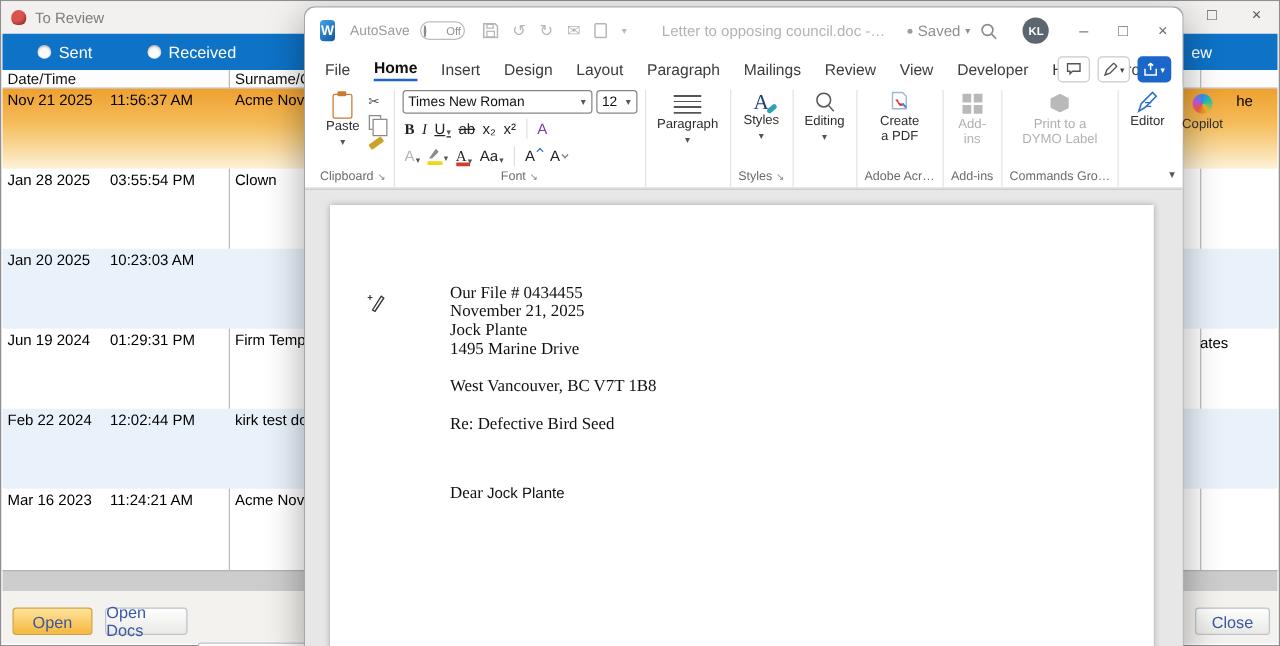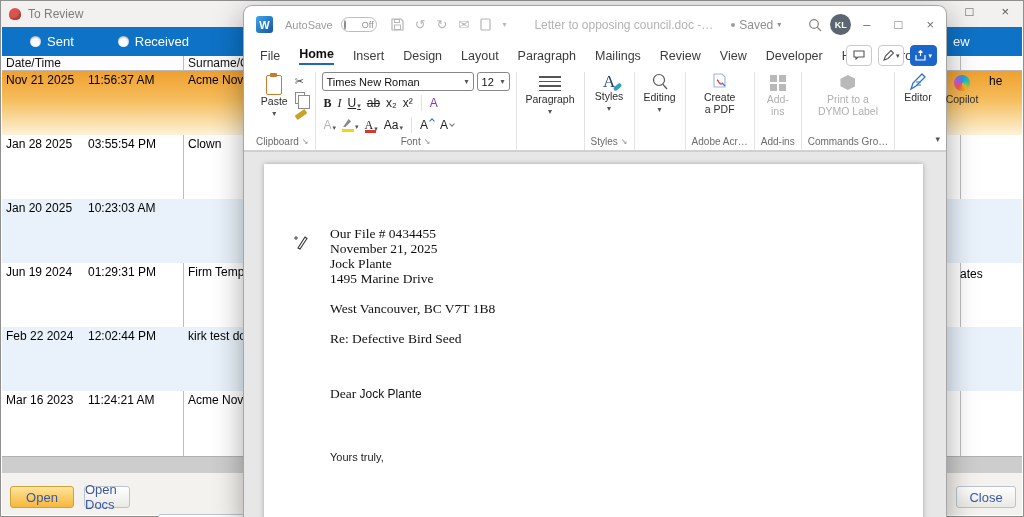--- a/index.html
+++ b/index.html
@@ -45,21 +45,21 @@
   .r0{top:15px} .r1{top:79px} .r2{top:143px} .r3{top:207px} .r4{top:271px} .r5{top:335px}
 
   .hscroll { position:absolute; top:455px; left:1px; right:1px; height:17px; background:#cdcdcd;
              border-top:1px solid #b2b2b2; }
   .btnbar { position:absolute; top:472px; left:1px; right:1px; bottom:1px; background:#f4f2ef; }
   .wbtn { position:absolute; top:13px; height:22px; display:flex; align-items:center;
           justify-content:center; font-size:13px; color:#3a57a5; border:1px solid #bcc3cc;
           border-radius:3px; background:linear-gradient(#fefefe,#e9e9e5); cursor:default; }
   .wbtn.open     { left:8px;  width:64px; background:linear-gradient(#fee49a,#f6b73d);
                    border-color:#cfa23a; }
-  .wbtn.opendocs { left:82px; width:46px; }
+  .wbtn.opendocs { left:82px; width:66px; }
   .wbtn.respond  { left:156px; width:88px;margin-top:28px; }
   .wbtn.close    { right:6px; width:60px;margin-left:35px; }
 
   
   .ww { position:absolute; left:243px; top:5px; width:704px; height:520px; background:#fff;
         border:1px solid #a6a6a6; border-bottom:none; border-radius:9px 9px 0 0;
         box-shadow:0 10px 30px rgba(0,0,0,.35); display:flex; flex-direction:column; z-index:5; }
   .ww-title { height:37px; display:flex; align-items:center; padding:0 12px; gap:8px;
               color:#b3b3b3; }
   .wlogo { width:17px; height:17px; border-radius:3px; background:linear-gradient(135deg,#41a5ee,#1255a0);
@@ -70,21 +70,21 @@
           align-items:center; gap:16px; padding:0 2px; }
   .pill .knob { width:10px; height:10px; border-radius:50%; background:#8a8a8a; }
   .pill .pill-txt { font-size:9px; color:#8f8f8f; }
   .qat { display:flex; align-items:center; gap:11px; margin-left:6px; color:#b7b7b7;
          font-size:13px; }
   .qat svg { display:block; }
   .ww-doc-title { font-size:12px; color:#b3b3b3; margin-left:20px; white-space:nowrap; }
   .saved-chip { font-size:12px; color:#8f8f8f; display:flex; align-items:center; gap:4px;
                 margin-left:10px; }
   .saved-dot { width:4px; height:4px; border-radius:50%; background:#9c9c9c; }
-  .ww-title-right { margin-left:auto; display:flex; align-items:center; gap:8px; }
+  .ww-title-right { margin-left:auto; display:flex; align-items:center; gap:20px; }
   .avatar { width:21px; height:21px; border-radius:50%; background:#5b6670; color:#fff;
             font-size:9px; font-weight:700; display:flex; align-items:center; justify-content:center; }
   .winctl { display:flex; gap:24px; color:#6e6e6e; font-size:13px; margin-left:4px; }
 
   .ww-tabs { height:26px; display:flex; align-items:center; gap:19px; padding:0 16px;
              font-size:12.5px; color:#3c3c3c; position:relative; }
   .tab { cursor:default; }
   .tab.active { font-weight:700; color:#0f0f0f; border-bottom:2.5px solid #1b66c9;
                 padding-bottom:2px; }
   .tab-right { position:absolute; right:9px; top:2px; display:flex; gap:6px; align-items:center; }
@@ -160,21 +160,21 @@
   .copilot-icon { width:16px; height:16px; border-radius:50%; margin:2px 0;
             background:conic-gradient(#2e8de0,#27c0a0,#e8b322,#e2593c,#b44fd8,#2e8de0); }
   .dymo-icon { width:15px; height:15px; background:#b9b9b9; margin:2px 0 3px;
             clip-path:polygon(50% 0,100% 25%,100% 75%,50% 100%,0 75%,0 25%); }
   .ribbon-collapse { position:absolute; right:6px; bottom:6px; color:#555; font-size:9px; }
 
   .docarea { flex:1; background:#e7e7e7; position:relative; border-top:1px solid #cfcfcf; }
   .page { position:absolute; left:20px; top:12px; width:659px; height:600px; background:#fff;
           box-shadow:0 0 5px rgba(0,0,0,.28); }
   .page-pen { position:absolute; left:30px; top:70px; }
-  .letter { position:absolute; left:66px; top:62px; font-family:"Liberation Serif",serif;
+  .letter { position:absolute; left:96px; top:62px; font-family:"Liberation Serif",serif;
             font-size:13.5px; line-height:15px; color:#111; }
   .sp15 { height:15px; } .sp40 { height:40px; } .sp48 { height:48px; } .sp14 { height:14px; }
   .dear-line { }
   .dear-name { font-family:"Liberation Sans",sans-serif; font-size:12px; }
   .yours { font-family:"Liberation Sans",sans-serif; font-size:11px; color:#222; }
   .sincerely { font-size:14.5px; }
 </style>
 </head>
 <body>
 
@@ -510,20 +510,19 @@
           <div class="sp15"></div>
           <div>West Vancouver, BC  V7T 1B8</div>
           <div class="sp15"></div>
           <div>Re: Defective Bird Seed</div>
           <div class="sp40"></div>
           <div class="dear-line">
             <span>Dear</span>
             <span class="dear-name">Jock Plante</span>
           </div>
           <div class="sp48"></div>
-          <div class="yours">Yours truly,</div>
           <div class="sp14"></div>
         </div>
       </div>
     </div>
 
   </div>
 </div>
 
 </body></html>

